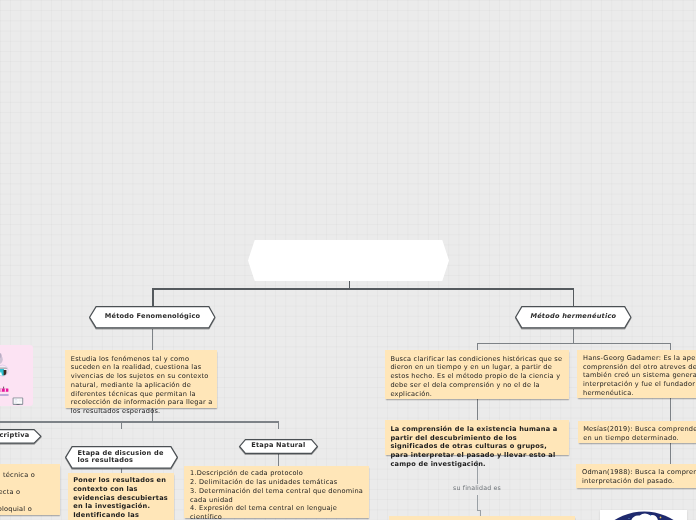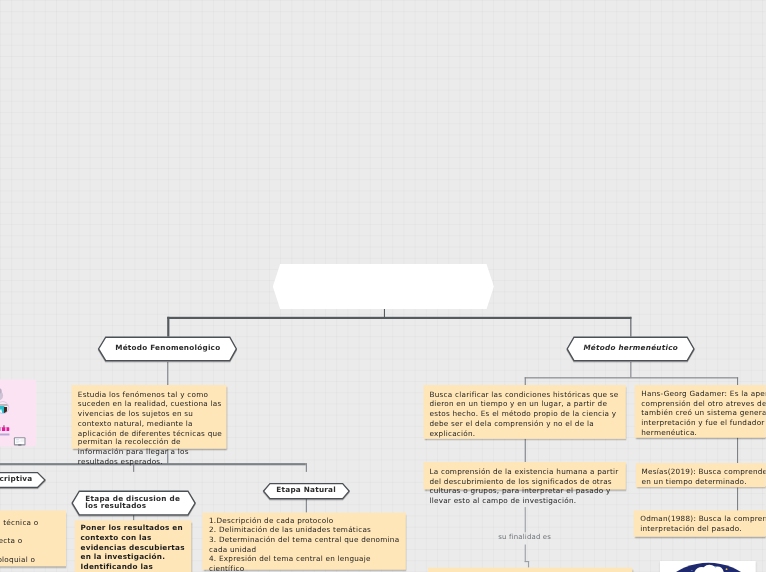--- a/index.html
+++ b/index.html
@@ -115,28 +115,28 @@
     <div class="lbl" style="font-size:6.6px;letter-spacing:.22px;padding:0 11px 0 12.6px;box-sizing:border-box;text-align:left;line-height:7.8px;">Etapa de discusion de los resultados</div>
   </div>
 
   <div class="hexo" style="left:238.9px;top:439px;width:78.9px;height:14.9px;">
     <svg width="79" height="15" viewBox="0 0 79 15">
       <path d="M 6.4 0.6 L 72.5 0.6 L 78.4 7.45 L 72.5 14.3 L 6.4 14.3 L 0.6 7.45 Z" fill="#ffffff" stroke="#4b5054" stroke-width="1.2" stroke-linejoin="miter"></path>
     </svg>
     <div class="lbl" style="font-size:6.6px;letter-spacing:.22px;">Etapa Natural</div>
   </div>
 
-  <div class="note" style="left:65.4px;top:349.6px;width:141px;height:58.8px;padding:5.2px 1.6px 0 5.4px;
+  <div class="note" style="left:65.4px;top:349.6px;width:152px;height:58.8px;padding:5.2px 1.6px 0 5.4px;
               font-size:6.6px;letter-spacing:0.22px;line-height:8.68px;">Estudia los fenómenos tal y como suceden en la realidad, cuestiona las vivencias de los sujetos en su contexto natural, mediante la aplicación de diferentes técnicas que permitan la recolección de información para llegar a los resultados esperados.</div>
 
   <div class="note" style="left:385.1px;top:349.6px;width:184.1px;height:49.2px;padding:5.2px 5.3px 0 5.3px;
               font-size:6.6px;letter-spacing:0.22px;line-height:8.68px;">Busca clarificar las condiciones históricas que se dieron en un tiempo y en un lugar, a partir de estos hecho. Es el método propio de la ciencia y debe ser el dela comprensión y no el de la explicación.</div>
 
-  <div class="note" style="left:385.1px;top:419.9px;width:184.1px;height:25px;padding:5.2px 5.3px 0 5.3px;
-              font-size:6.6px;letter-spacing:0.22px;line-height:8.68px;">La comprensión de la existencia humana a partir del descubrimiento de los significados de otras culturas o grupos, para interpretar el pasado y llevar esto al campo de investigación.</div>
+  <div class="note" style="left:385.1px;top:419.9px;width:184.1px;height:35px;padding:5.2px 5.3px 0 5.3px;
+              font-size:6.6px;letter-spacing:0.22px;line-height:8.68px;font-weight:bold;">La comprensión de la existencia humana a partir del descubrimiento de los significados de otras culturas o grupos, para interpretar el pasado y llevar esto al campo de investigación.</div>
 
   <div class="note" style="left:577.3px;top:350px;width:171px;height:47.5px;padding:3.9px 5.3px 0 5.7px;
               font-size:6.6px;letter-spacing:0.22px;line-height:8.68px;">
     <b>Hans-Georg Gadamer</b><span>: Es la apertura a la comprensión del otro atreves del dialogo, también creó un sistema general de la interpretación y fue el fundador de la hermenéutica.</span>
   </div>
 
   <div class="note" style="left:577.5px;top:421.2px;width:171px;height:22.3px;padding:3.9px 5.3px 0 5.7px;
               font-size:6.6px;letter-spacing:0.22px;line-height:8.68px;">
     <b>Mesías(2019)</b><span>: Busca comprender un hecho en un tiempo determinado.</span>
   </div>

